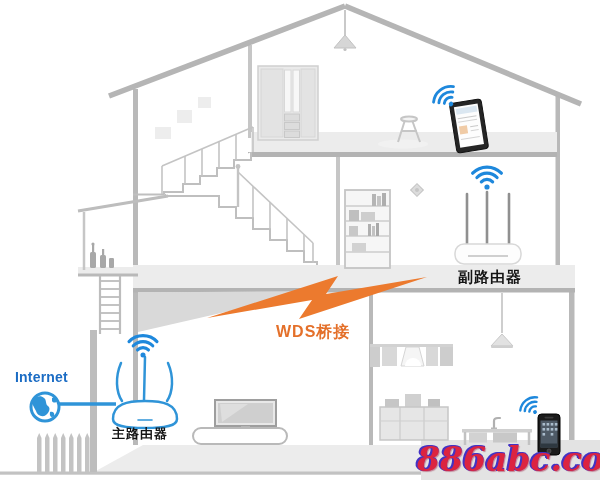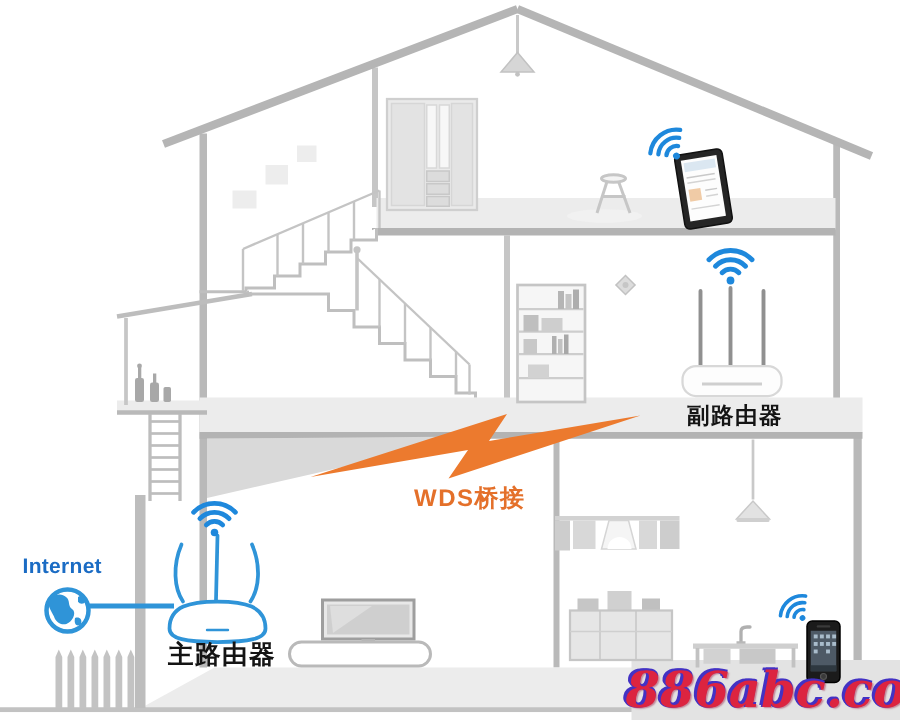--- a/index.html
+++ b/index.html
@@ -1,21 +1,21 @@
 <!DOCTYPE html>
 <html><head>
 <meta charset="utf-8">
 <style>
   html,body{margin:0;padding:0;background:#fff;}
   .canvas{position:relative;width:600px;height:481px;background:#ffffff;overflow:hidden;
           font-family:"Liberation Sans","DejaVu Sans",sans-serif;}
   .canvas svg{position:absolute;left:0;top:0;z-index:1;}
   .lbl{position:absolute;z-index:5;font-weight:bold;white-space:nowrap;}
   .lbl-internet{left:15px;top:369px;font-size:14px;color:#1b6cc4;letter-spacing:.2px;}
-  .lbl-main{left:112px;top:425px;font-size:17px;color:#141414;letter-spacing:1px;}
+  .lbl-main{left:112px;top:425px;font-size:13px;color:#141414;letter-spacing:1px;}
   .lbl-secondary{left:458px;top:268px;font-size:15px;color:#141414;letter-spacing:1px;}
   .lbl-wds{left:276px;top:322px;font-size:16px;color:#e4702a;letter-spacing:1px;}
   .lbl-watermark{left:417px;top:440px;font-size:33px;font-style:italic;font-weight:bold;
     font-family:"DejaVu Serif","Liberation Serif",serif;color:#dc2440;
     text-shadow:-2px -1px 0 #4332c4,-1px 0 0 #4332c4,0 -1px 0 #4332c4,1px 1px 1px rgba(150,20,60,.45);}
 </style>
 </head>
 <body>
 
 <div class="canvas">

